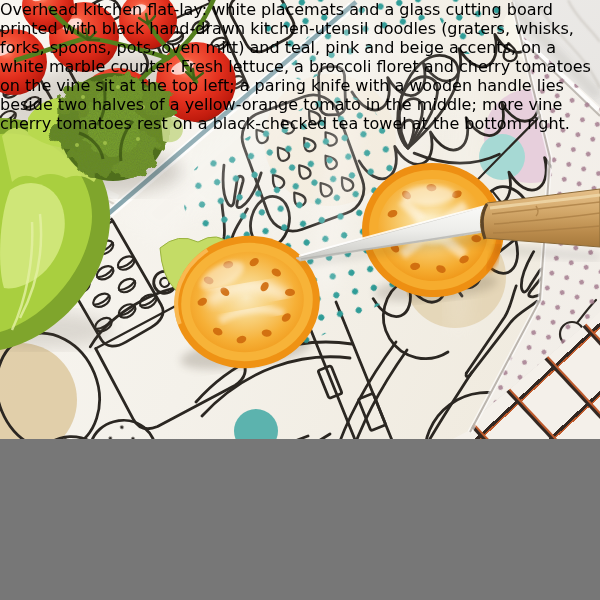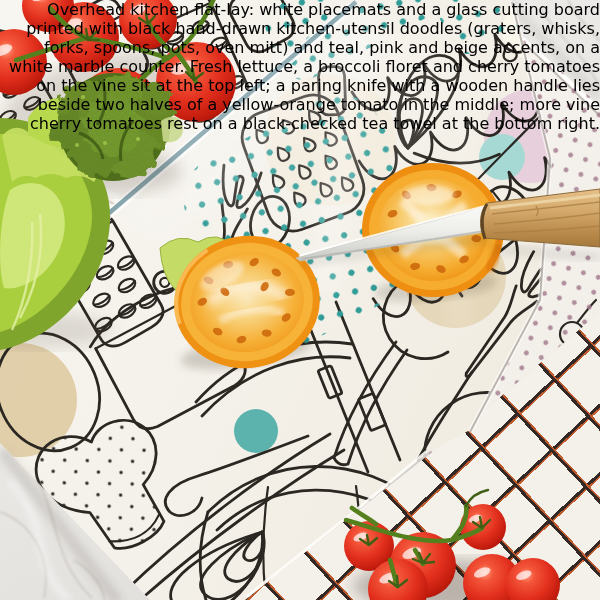--- a/index.html
+++ b/index.html
@@ -1,16 +1,16 @@
 <!DOCTYPE html>
 <html style="--marble: #eceae7; --mat-cream: #f4f1ea; --ink: #2b2722; --teal-dot: #2f9c97; --teal-circle: #5cb3ae; --teal-circle-light: #a6d9d4; --pink-circle: #e6cedb; --beige-circle: #e3d4b4; --beige-circle-warm: #dfcca6; --mauve-dot: #a57e90; --towel-base: #f4f0ea; --towel-line: #332823; --towel-accent: #bf5b2d; --tomato-red: #df2f1d; --vine-green: #55801e; --broccoli-green: #6f9428; --lettuce-green: #a9cf3f; --half-skin: #ef9214; --half-flesh: #f7b338; --seed-orange: #cf6a0c; --wood: #cda05e; --blade: #ededea; --glass-edge: #7fa0a8;"><head>
 <meta charset="utf-8">
 <style>
   html,body{margin:0;padding:0;background:#777;}
-  .stage{position:relative;width:600px;height:600px;overflow:hidden;background:#eceae7;font-family:"DejaVu Sans",sans-serif;text-align:right;}
+  .stage{position:relative;width:600px;height:439px;overflow:hidden;background:#eceae7;font-family:"DejaVu Sans",sans-serif;}
   .stage>div,.stage>svg{position:absolute;inset:0;}
   
   .marble{background:linear-gradient(150deg,#f2f1ef 0%,#e8e6e3 55%,#d9d7d4 100%);}
   
   .wedge{clip-path:polygon(245px 600px,362px 507px,470px 430px,600px 318px,600px 600px);
          background:linear-gradient(115deg,#c9c6c2 0%,#a5a29d 60%,#918e89 100%);}
   
   .dotmat{clip-path:polygon(516px 30px,600px 106px,600px 335px,468px 560px,428px 455px,540px 300px,548px 170px);
           background:linear-gradient(120deg,#faf7f3,#f1ede7);}
   .dotmat .dots{position:absolute;inset:-40%;transform:rotate(-28deg);

